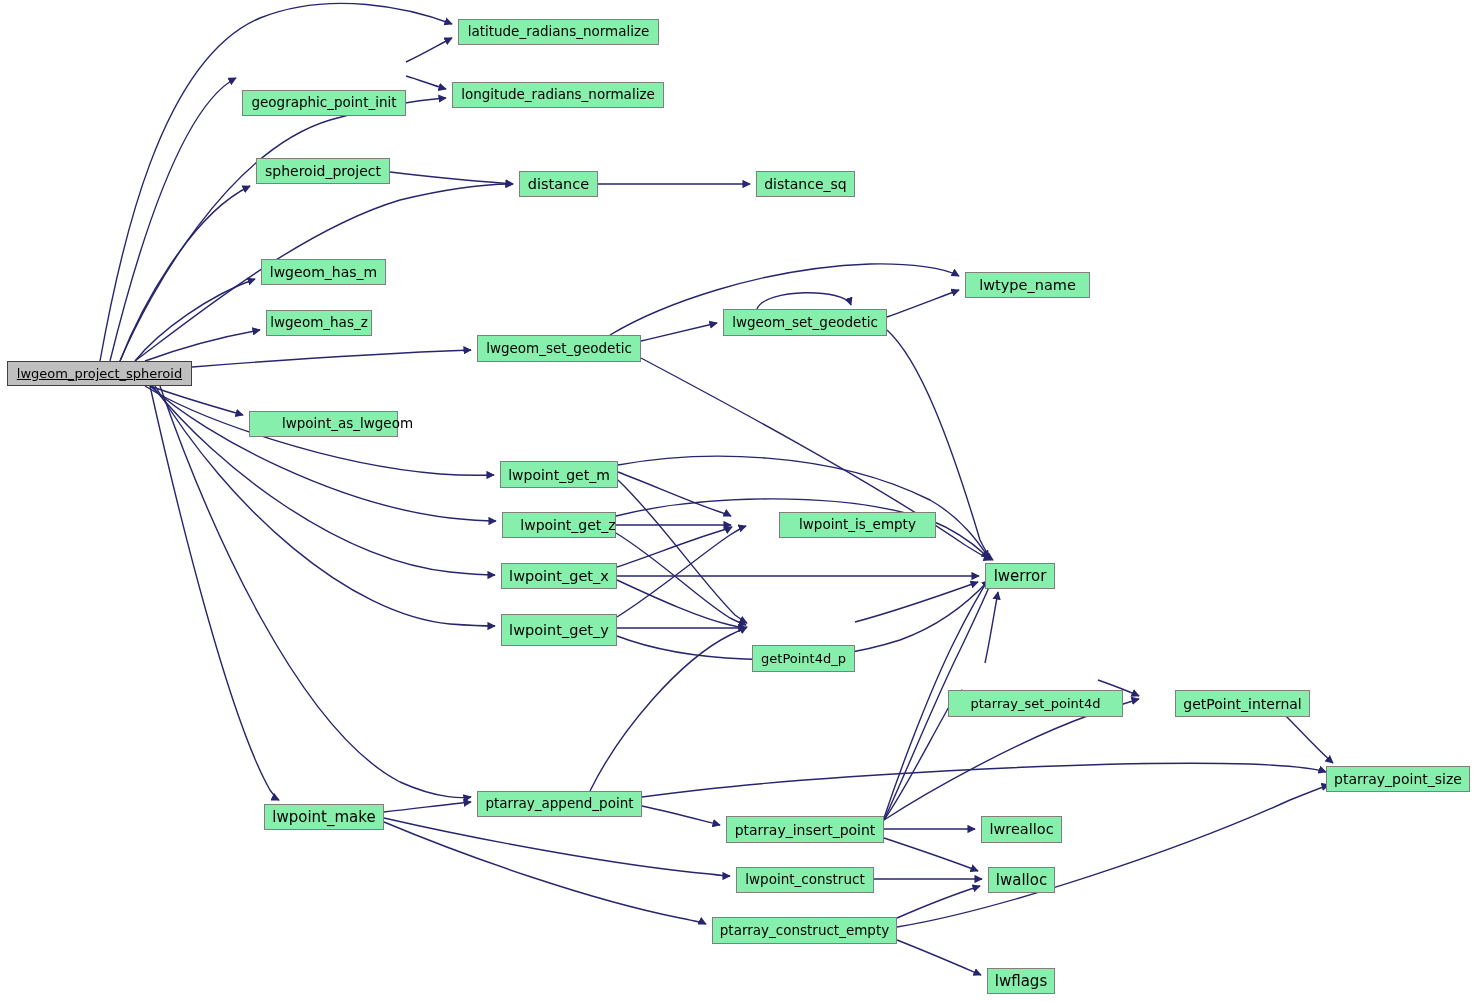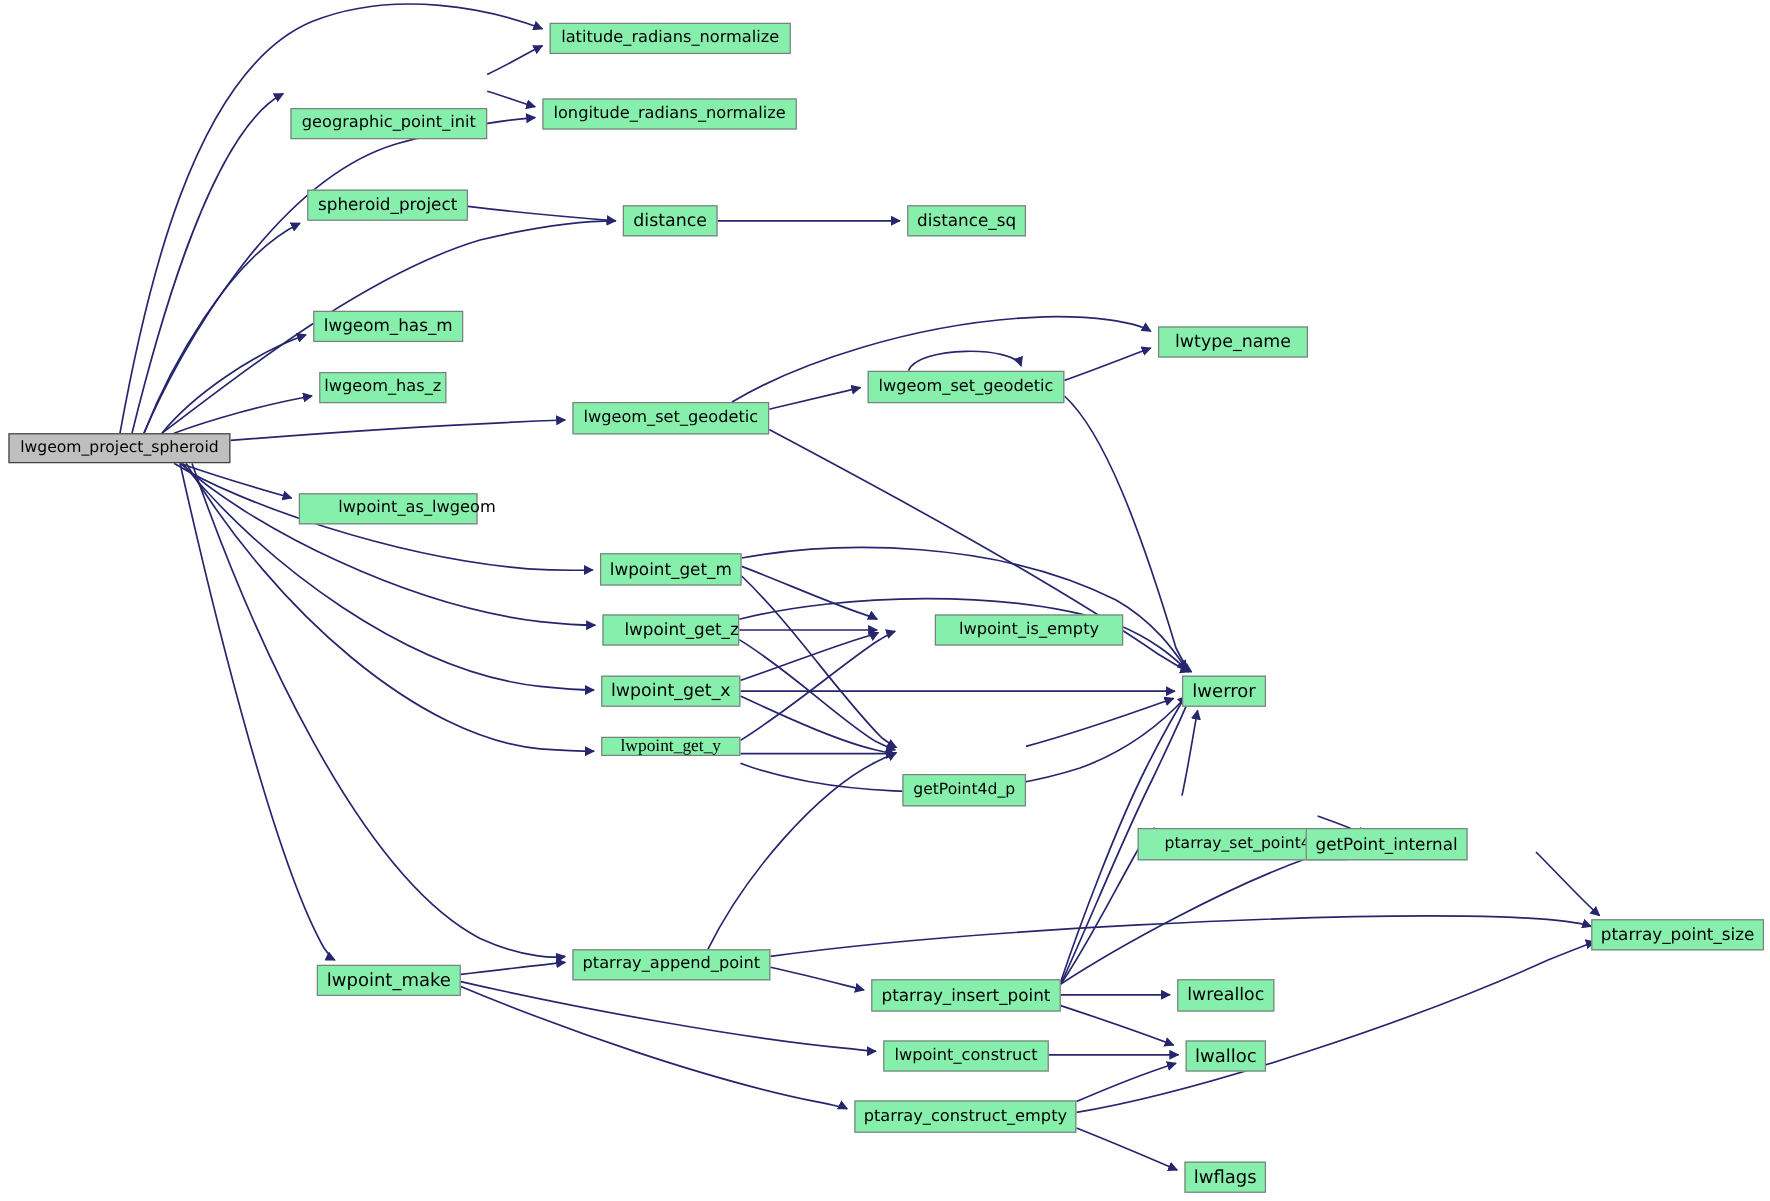--- a/index.html
+++ b/index.html
@@ -108,21 +108,21 @@
       <path d="M 884,829 L 975,829" fill="none" stroke="#26256e" stroke-width="1.4" marker-end="url(#arrowhead)"></path>
       <path d="M 884,838 C 920,850 960,864 978,871" fill="none" stroke="#26256e" stroke-width="1.4" marker-end="url(#arrowhead)"></path>
       <path d="M 384,818 C 480,840 620,866 710,874 C 725,876 728,876 730,876" fill="none" stroke="#26256e" stroke-width="1.4" marker-end="url(#arrowhead)"></path>
       <path d="M 874,879 L 982,879" fill="none" stroke="#26256e" stroke-width="1.4" marker-end="url(#arrowhead)"></path>
       <path d="M 384,822 C 470,858 590,900 680,918 C 700,922 704,923 706,924" fill="none" stroke="#26256e" stroke-width="1.4" marker-end="url(#arrowhead)"></path>
       <path d="M 897,918 C 920,908 955,894 980,886" fill="none" stroke="#26256e" stroke-width="1.4" marker-end="url(#arrowhead)"></path>
       <path d="M 897,927 C 1000,910 1180,850 1290,800 C 1315,790 1325,786 1329,785" fill="none" stroke="#26256e" stroke-width="1.4" marker-end="url(#arrowhead)"></path>
       <path d="M 897,940 C 930,953 960,966 981,975" fill="none" stroke="#26256e" stroke-width="1.4" marker-end="url(#arrowhead)"></path>
     </svg>
   <div id="node-layer">
-      <div class="node root" style="left: 7px; top: 361px; width: 185px; height: 25px;">
+      <div class="node root" style="left: 7px; top: 361px; width: 185px; height: 25px; text-decoration: underline;">
         <span class="node-label" style="font-size: 13px;">lwgeom_project_spheroid</span>
       </div>
       <div class="node" style="left: 458px; top: 19px; width: 201px; height: 26px;">
         <span class="node-label" style="font-size: 13.5px;">latitude_radians_normalize</span>
       </div>
       <div class="node" style="left: 242px; top: 56px; width: 164px; height: 26px; margin-top: 34px;">
         <span class="node-label" style="font-size: 13.5px;">geographic_point_init</span>
       </div>
       <div class="node" style="left: 452px; top: 82px; width: 212px; height: 26px;">
         <span class="node-label" style="font-size: 13.5px;">longitude_radians_normalize</span>
@@ -162,30 +162,30 @@
       </div>
       <div class="node" style="left: 779px; top: 512px; width: 157px; height: 26px;">
         <span class="node-label" style="font-size: 13.5px;">lwpoint_is_empty</span>
       </div>
       <div class="node" style="left: 501px; top: 563px; width: 116px; height: 26px;">
         <span class="node-label" style="font-size: 14.5px;">lwpoint_get_x</span>
       </div>
       <div class="node" style="left: 985px; top: 563px; width: 70px; height: 26px;">
         <span class="node-label">lwerror</span>
       </div>
-      <div class="node" style="left: 501px; top: 614px; width: 116px; height: 16px; font-family: Liberation Serif, serif;">
+      <div class="node" style="left: 501px; top: 614px; width: 116px; height: 32px;">
         <span class="node-label" style="font-size: 14.5px;">lwpoint_get_y</span>
       </div>
       <div class="node" style="left: 752px; top: 614px; width: 103px; height: 27px; margin-top: 31px;">
         <span class="node-label" style="font-size: 13px;">getPoint4d_p</span>
       </div>
       <div class="node" style="left: 948px; top: 690px; width: 175px; height: 27px;">
         <span class="node-label" style="font-size: 13px;">ptarray_set_point4d</span>
       </div>
-      <div class="node" style="left: 1088px; top: 690px; width: 135px; height: 27px;">
+      <div class="node" style="left: 1175px; top: 690px; width: 135px; height: 27px;">
         <span class="node-label" style="font-size: 14px;">getPoint_internal</span>
       </div>
       <div class="node" style="left: 1326px; top: 766px; width: 144px; height: 26px;">
         <span class="node-label" style="font-size: 14px;">ptarray_point_size</span>
       </div>
       <div class="node" style="left: 477px; top: 791px; width: 165px; height: 26px;">
         <span class="node-label" style="font-size: 13.5px;">ptarray_append_point</span>
       </div>
       <div class="node" style="left: 264px; top: 804px; width: 120px; height: 26px;">
         <span class="node-label">lwpoint_make</span>

